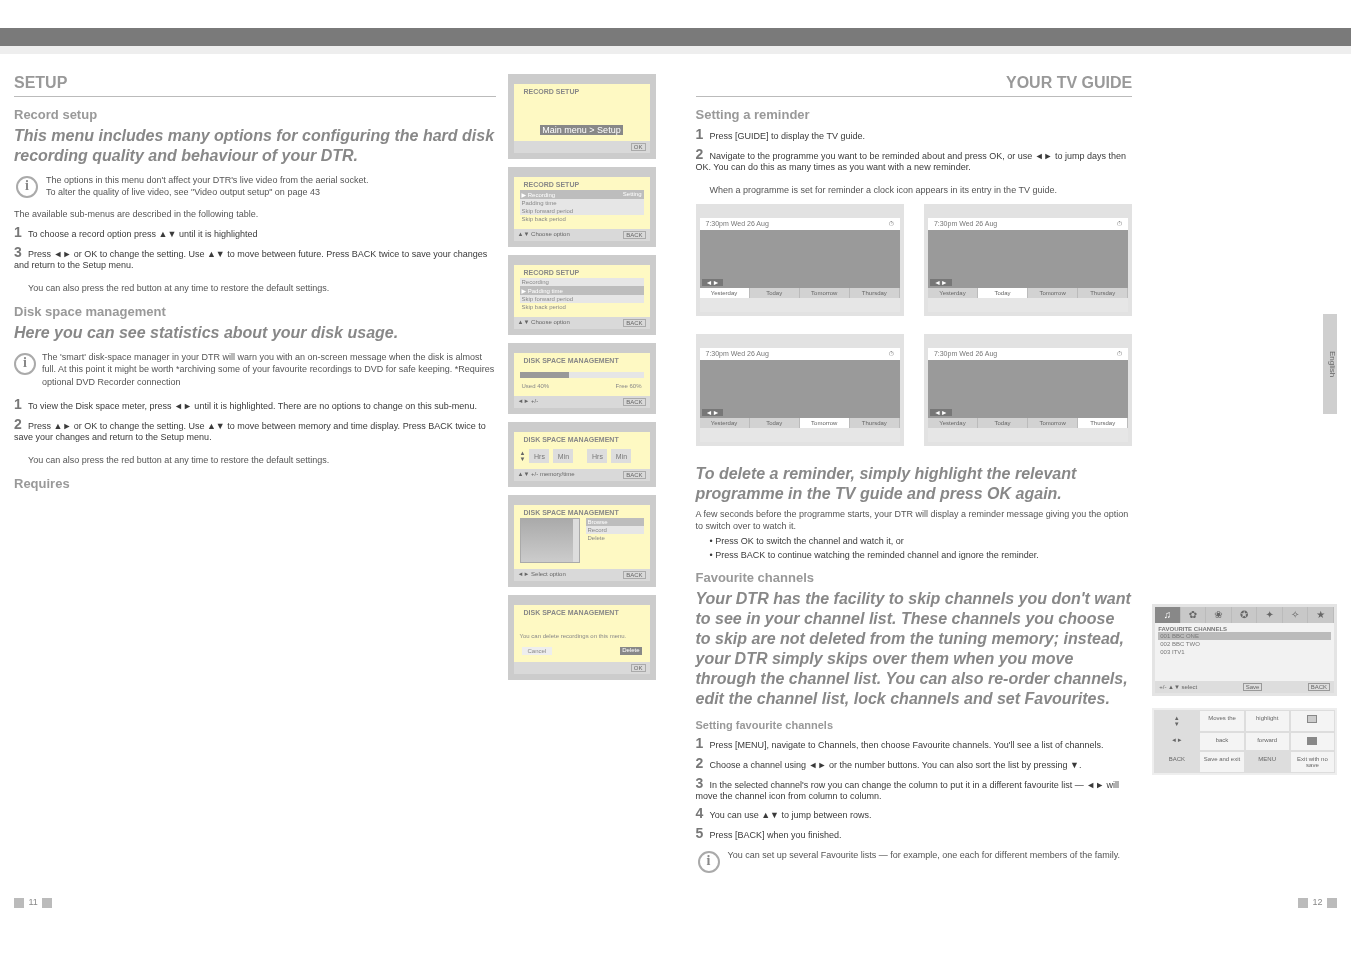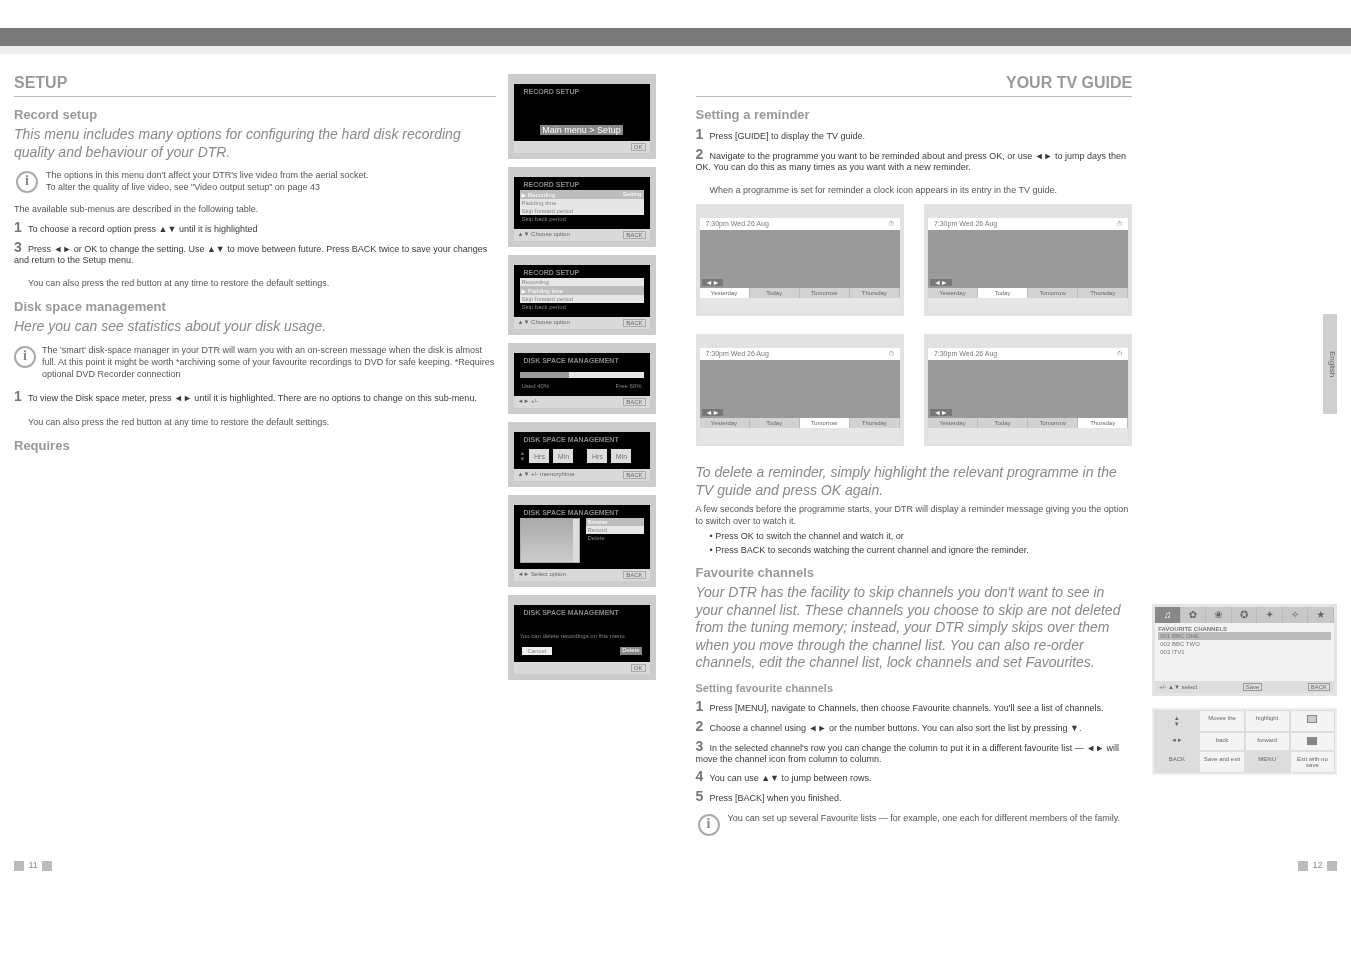--- a/index.html
+++ b/index.html
@@ -19,40 +19,40 @@
   .pg-left, .pg-right { flex: 1; position: relative; }
   .pg-left { padding-right: 20px; display: flex; }
   .pg-right { padding-left: 20px; display: flex; }
 
   .col { flex: 1; min-width: 0; }
   .col + .col { margin-left: 20px; }
 
   h1.section { font-size: 16px; font-weight: 700; color: #999; border-bottom: 1px solid #bbb; padding-bottom: 4px; margin-bottom: 8px; }
   h2.sub { font-size: 13px; font-weight: 700; color: #999; margin: 10px 0 4px; }
 
-  .lead { font-weight: 400; font-style: italic; color: #888; font-size: 14px; line-height: 1.25; }
+  .lead { font-weight: 700; font-style: italic; color: #888; font-size: 16px; line-height: 1.25; }
   p, li { font-size: 9px; line-height: 1.35; color: #555; }
   .step { margin: 4px 0; }
   .step .num { font-size: 14px; font-weight: 700; color: #777; display: inline-block; width: 14px; }
   .step .txt { display: inline; }
   .bullet { margin-left: 14px; margin-top: 12px; }
 
   .info-icon { display: inline-block; width: 26px; height: 26px; vertical-align: middle; position: relative; }
   .info-icon::before {
     content: ""; display: block; width: 18px; height: 18px;
     border-radius: 50%; border: 2px solid #aaa; margin: 2px auto 0;
   }
   .info-icon::after {
     content: "i"; position: absolute; top: 4px; left: 0; right: 0;
     font-family: Georgia, serif; font-weight: 700; color: #888; text-align: center; font-size: 14px;
   }
 
   
   .screens { width: 148px; margin-left: 12px; }
-  .screen { border: 6px solid #ccc; border-top-width: 10px; background: #000000; margin-bottom: 8px; position: relative; }
+  .screen { border: 6px solid #ccc; border-top-width: 10px; background: #fef9c3; margin-bottom: 8px; position: relative; }
   .screen .title { font-size: 7px; font-weight: 700; color: #888; padding: 2px 4px; }
   .screen .body { padding: 2px 6px 6px; }
   .screen .row { display: flex; justify-content: space-between; font-size: 6px; color: #888; padding: 1px 2px; }
   .screen .row.hl { background: #bdbdbd; color: #fff; }
   .screen .row.gl { background: #e6e6e6; }
   .screen .footer { background: #d9d9d9; display: flex; justify-content: space-between; font-size: 6px; color: #666; padding: 2px 4px; }
   .screen .footer .btn { border: 1px solid #aaa; padding: 0 2px; font-size: 6px; }
   .screen .sel { background: #888; color: #fff; padding: 0 2px; }
   .progress { height: 6px; background: #e6e6e6; position: relative; }
   .progress .fill { position: absolute; left: 0; top: 0; bottom: 0; background: #999; }
@@ -132,20 +132,21 @@
 
       <h2 class="sub">Disk space management</h2>
       <p class="lead">Here you can see statistics about your disk usage.</p>
 
       <div style="margin:8px 0; display:flex; align-items:flex-start;">
         <span class="info-icon"></span>
         <p style="margin-left:6px;">The 'smart' disk-space manager in your DTR will warn you with an on-screen message when the disk is almost full. At this point it might be worth *archiving some of your favourite recordings to DVD for safe keeping. *Requires optional DVD Recorder connection</p>
       </div>
 
       <div class="step"><span class="num">1</span><span class="txt">To view the Disk space meter, press ◄► until it is highlighted. There are no options to change on this sub-menu.</span></div>
+      <div class="step"><span class="num">2</span><span class="txt">Press ▲► or OK to change the setting. Use ▲▼ to move between memory and time display. Press BACK twice to save your changes and return to the Setup menu.</span></div>
       <p class="bullet">You can also press the red button at any time to restore the default settings.</p>
 
       <h2 class="sub">Requires</h2>
     </div>
 
     <div class="screens">
 
       <div class="screen">
         <div class="body">
           <div class="title">RECORD SETUP</div>
@@ -362,21 +363,21 @@
             <span>Tomorrow</span>
             <span class="active">Thursday</span>
           </div>
           <div class="foot"></div>
         </div>
       </div>
 
       <p class="lead">To delete a reminder, simply highlight the relevant programme in the TV guide and press OK again.</p>
       <p style="margin-top:4px">A few seconds before the programme starts, your DTR will display a reminder message giving you the option to switch over to watch it.</p>
       <div class="hint-row">Press OK to switch the channel and watch it, or</div>
-      <div class="hint-row">Press BACK to seconds watching the current channel and ignore the reminder.</div>
+      <div class="hint-row">Press BACK to continue watching the reminded channel and ignore the reminder.</div>
 
       <h2 class="sub">Favourite channels</h2>
       <p class="lead">Your DTR has the facility to skip channels you don't want to see in your channel list. These channels you choose to skip are not deleted from the tuning memory; instead, your DTR simply skips over them when you move through the channel list. You can also re-order channels, edit the channel list, lock channels and set Favourites.</p>
       <h2 class="sub" style="font-size:11px">Setting favourite channels</h2>
 
       <div class="step"><span class="num">1</span><span class="txt">Press [MENU], navigate to Channels, then choose Favourite channels. You'll see a list of channels.</span></div>
       <div class="step"><span class="num">2</span><span class="txt">Choose a channel using ◄► or the number buttons. You can also sort the list by pressing ▼.</span></div>
       <div class="step"><span class="num">3</span><span class="txt">In the selected channel's row you can change the column to put it in a different favourite list — ◄► will move the channel icon from column to column.</span></div>
       <div class="step"><span class="num">4</span><span class="txt">You can use ▲▼ to jump between rows.</span></div>
       <div class="step"><span class="num">5</span><span class="txt">Press [BACK] when you finished.</span></div>

